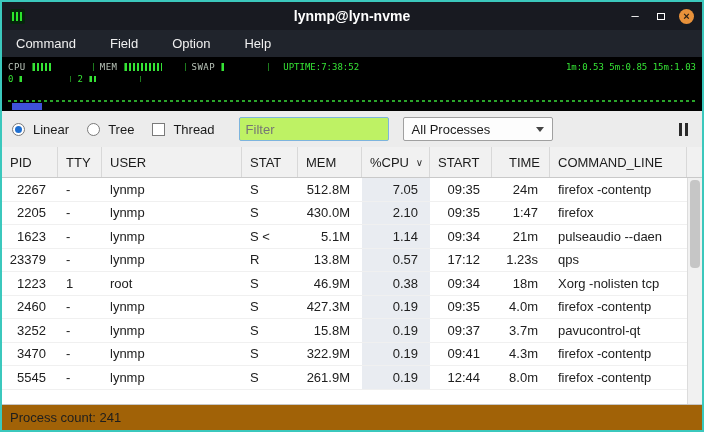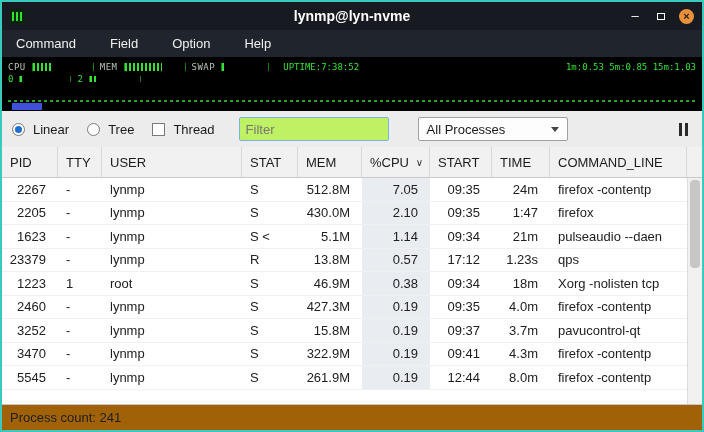--- a/index.html
+++ b/index.html
@@ -55,21 +55,21 @@
                 align-items:center; padding:0 10px; gap:8px; font-size:13px; color:#1a1a1a; }
   .radio { width:13px; height:13px; border:1px solid #7a7a7a; border-radius:50%;
            background:#fff; display:inline-flex; align-items:center; justify-content:center; }
   .radio.checked::after { content:""; width:7px; height:7px; border-radius:50%; background:#1f6fd0; }
   .checkbox { width:13px; height:13px; border:1px solid #7a7a7a; background:#fff; }
   .ctl-label { margin-right:10px; }
   .filter-input { width:150px; height:24px; border:1px solid #7db4dd; border-radius:2px;
                   background:#bef264; font-size:13px; padding:0 6px; outline:none; margin-left:6px;
                   font-family:"Liberation Sans",sans-serif; }
   .combo { width:150px; height:24px; border:1px solid #a0a0a0; border-radius:2px; background:#fdfdfd;
-           display:flex; align-items:center; padding:0 8px; margin-left:21px;gap:27px; }
+           display:flex; align-items:center; padding:0 8px; margin-left:6px;gap:27px; }
   .combo-arrow { margin-left:auto; width:0; height:0; border-left:4px solid transparent;
                  border-right:4px solid transparent; border-top:5px solid #444; }
   .pause-btn { margin-left:auto; display:flex; gap:3px; padding:4px; }
   .pause-bar { width:3px; height:13px; background:#2a2a2a; }
 
   
   .table-area { flex:1 1 auto; background:#ffffff; position:relative; display:flex; flex-direction:column; overflow:hidden; }
   .thead { display:flex; height:31px; flex:0 0 31px; background:#f1f1f1; border-bottom:1px solid #c9c9c9; }
   .th { display:flex; align-items:center; padding-left:8px; border-right:1px solid #d8d8d8;
         font-size:13px; color:#1b1b1b; height:100%; overflow:hidden; white-space:nowrap; flex:0 0 auto; }
@@ -180,21 +180,21 @@
         <div class="th" style="width: 64px;">
           <span>MEM</span>
         </div>
         <div class="th" style="width: 68px;">
           <span>%CPU</span>
           <span class="sort">∨</span>
         </div>
         <div class="th" style="width: 62px;">
           <span>START</span>
         </div>
-        <div class="th" style="width: 58px;">
+        <div class="th" style="width: 58px; justify-content: center;">
           <span>TIME</span>
         </div>
         <div class="th" style="width: 137px;">
           <span>COMMAND_LINE</span>
         </div>
       </div>
     <div class="tbody">
         <div class="tr">
           <div class="td align-right" style="width: 56px;">2267</div>
           <div class="td align-left" style="width: 44px;">-</div>

